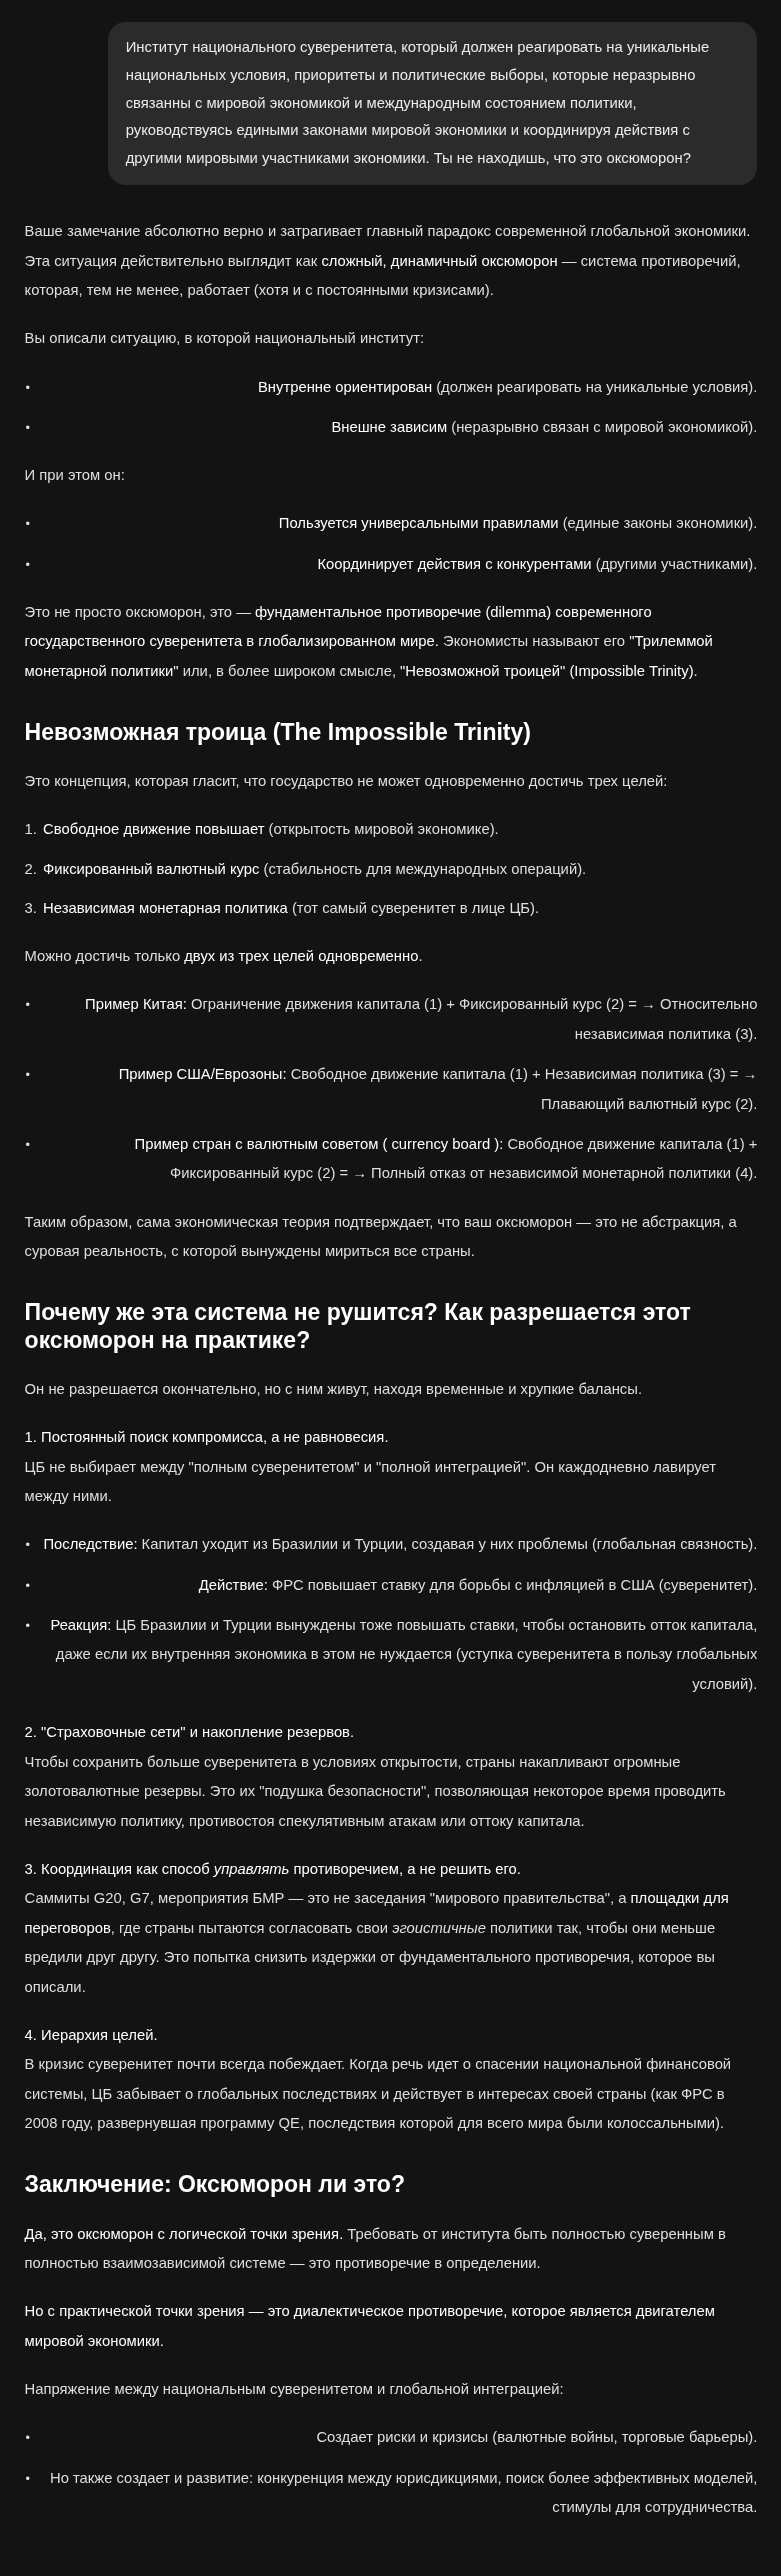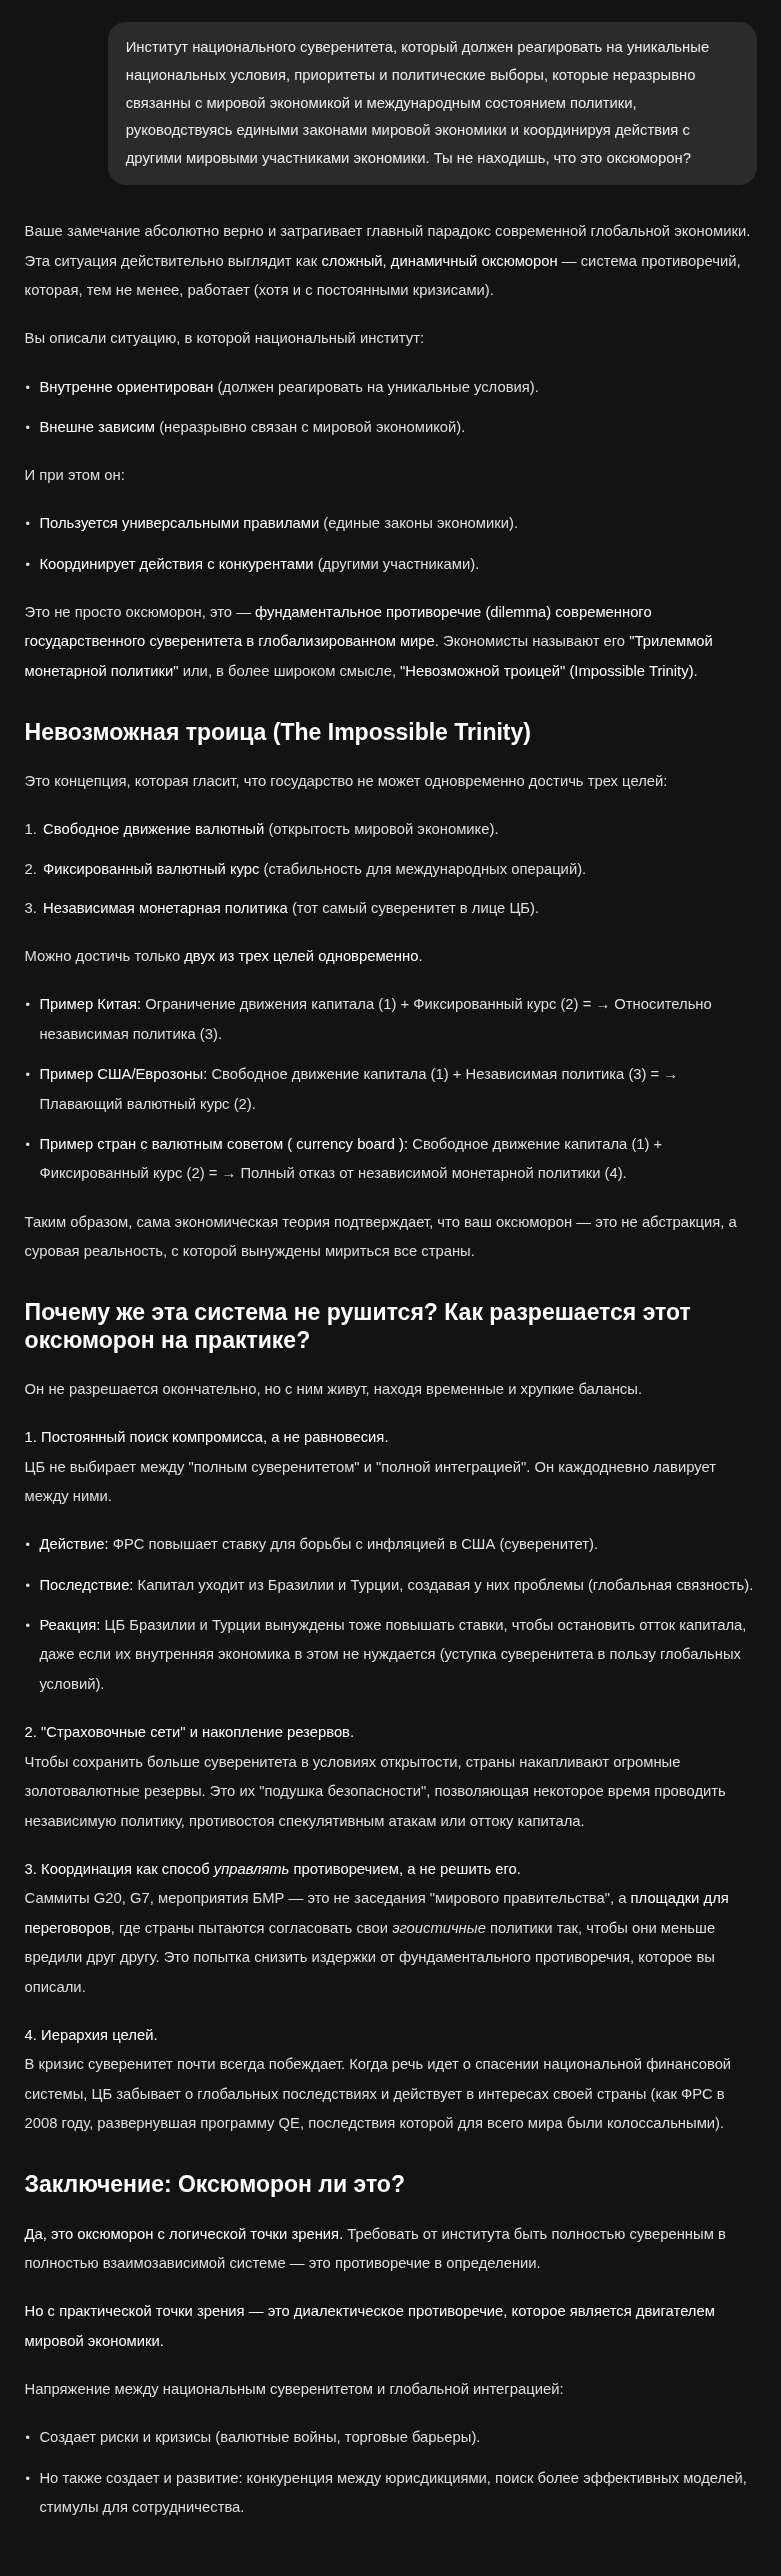--- a/index.html
+++ b/index.html
@@ -40,20 +40,21 @@
     line-height: 27.6px;
     color: #ffffff;
     font-weight: bold;
     margin: 32.5px 0 20.7px 0;
   }
   .msg h2:first-child { margin-top: 0; }
   .msg ul {
     list-style: none;
     margin: 0 0 18.7px 0;
     padding: 0;
+    text-align: right;
   }
   .msg li {
     position: relative;
     padding-left: 14.8px;
     margin-bottom: 10.8px;
   }
   .msg li::before {
     content: "•";
     position: absolute;
     left: 1px;
@@ -86,37 +87,37 @@
       </ul>
       <p><span>И при этом он:</span></p>
       <ul>
         <li><span class="b">Пользуется универсальными правилами</span><span> (единые законы экономики).</span></li>
         <li><span class="b">Координирует действия с конкурентами</span><span> (другими участниками).</span></li>
       </ul>
       <p><span>Это не просто оксюморон, это — </span><span class="b">фундаментальное противоречие (dilemma) современного государственного суверенитета в глобализированном мире.</span><span> Экономисты называют его </span><span class="b">"Трилеммой монетарной политики"</span><span> или, в более широком смысле, </span><span class="b">"Невозможной троицей" (Impossible Trinity)</span><span>.</span></p>
       <h2>Невозможная троица (The Impossible Trinity)</h2>
       <p><span>Это концепция, которая гласит, что государство не может одновременно достичь трех целей:</span></p>
       <div class="olist">
-        <div class="oli"><span class="marker">1. </span><span class="b">Свободное движение валютный</span><span> (открытость мировой экономике).</span></div>
+        <div class="oli"><span class="marker">1. </span><span class="b">Свободное движение повышает</span><span> (открытость мировой экономике).</span></div>
         <div class="oli"><span class="marker">2. </span><span class="b">Фиксированный валютный курс</span><span> (стабильность для международных операций).</span></div>
         <div class="oli"><span class="marker">3. </span><span class="b">Независимая монетарная политика</span><span> (тот самый суверенитет в лице ЦБ).</span></div>
       </div>
       <p><span>Можно достичь только </span><span class="b">двух из трех целей одновременно</span><span>.</span></p>
       <ul>
         <li><span class="b">Пример Китая:</span><span> Ограничение движения капитала (1) + Фиксированный курс (2) = → Относительно независимая политика (3).</span></li>
         <li><span class="b">Пример США/Еврозоны:</span><span> Свободное движение капитала (1) + Независимая политика (3) = → Плавающий валютный курс (2).</span></li>
         <li><span class="b">Пример стран с валютным советом ( currency board ):</span><span> Свободное движение капитала (1) + Фиксированный курс (2) = → Полный отказ от независимой монетарной политики (4).</span></li>
       </ul>
       <p><span>Таким образом, сама экономическая теория подтверждает, что ваш оксюморон — это не абстракция, а суровая реальность, с которой вынуждены мириться все страны.</span></p>
       <h2>Почему же эта система не рушится? Как разрешается этот оксюморон на практике?</h2>
       <p><span>Он не разрешается окончательно, но с ним живут, находя временные и хрупкие балансы.</span></p>
       <p><span class="b">1. Постоянный поиск компромисса, а не равновесия.</span><br><span>ЦБ не выбирает между "полным суверенитетом" и "полной интеграцией". Он каждодневно лавирует между ними.</span></p>
       <ul>
+        <li><span class="b">Последствие:</span><span> Капитал уходит из Бразилии и Турции, создавая у них проблемы (глобальная связность).</span></li>
         <li><span class="b">Действие:</span><span> ФРС повышает ставку для борьбы с инфляцией в США (суверенитет).</span></li>
-        <li><span class="b">Последствие:</span><span> Капитал уходит из Бразилии и Турции, создавая у них проблемы (глобальная связность).</span></li>
         <li><span class="b">Реакция:</span><span> ЦБ Бразилии и Турции вынуждены тоже повышать ставки, чтобы остановить отток капитала, даже если их внутренняя экономика в этом не нуждается (уступка суверенитета в пользу глобальных условий).</span></li>
       </ul>
       <p><span class="b">2. "Страховочные сети" и накопление резервов.</span><br><span>Чтобы сохранить больше суверенитета в условиях открытости, страны накапливают огромные золотовалютные резервы. Это их "подушка безопасности", позволяющая некоторое время проводить независимую политику, противостоя спекулятивным атакам или оттоку капитала.</span></p>
       <p><span class="b">3. Координация как способ </span><span class="b i">управлять</span><span class="b"> противоречием, а не решить его.</span><br><span>Саммиты G20, G7, мероприятия БМР — это не заседания "мирового правительства", а </span><span class="b">площадки для переговоров</span><span>, где страны пытаются согласовать свои </span><span class="i">эгоистичные</span><span> политики так, чтобы они меньше вредили друг другу. Это попытка снизить издержки от фундаментального противоречия, которое вы описали.</span></p>
       <p><span class="b">4. Иерархия целей.</span><br><span>В кризис суверенитет почти всегда побеждает. Когда речь идет о спасении национальной финансовой системы, ЦБ забывает о глобальных последствиях и действует в интересах своей страны (как ФРС в 2008 году, развернувшая программу QE, последствия которой для всего мира были колоссальными).</span></p>
       <h2>Заключение: Оксюморон ли это?</h2>
       <p><span class="b">Да, это оксюморон с логической точки зрения.</span><span> Требовать от института быть полностью суверенным в полностью взаимозависимой системе — это противоречие в определении.</span></p>
       <p><span class="b">Но с практической точки зрения — это диалектическое противоречие, которое является двигателем мировой экономики.</span></p>
       <p><span>Напряжение между национальным суверенитетом и глобальной интеграцией:</span></p>
       <ul>

